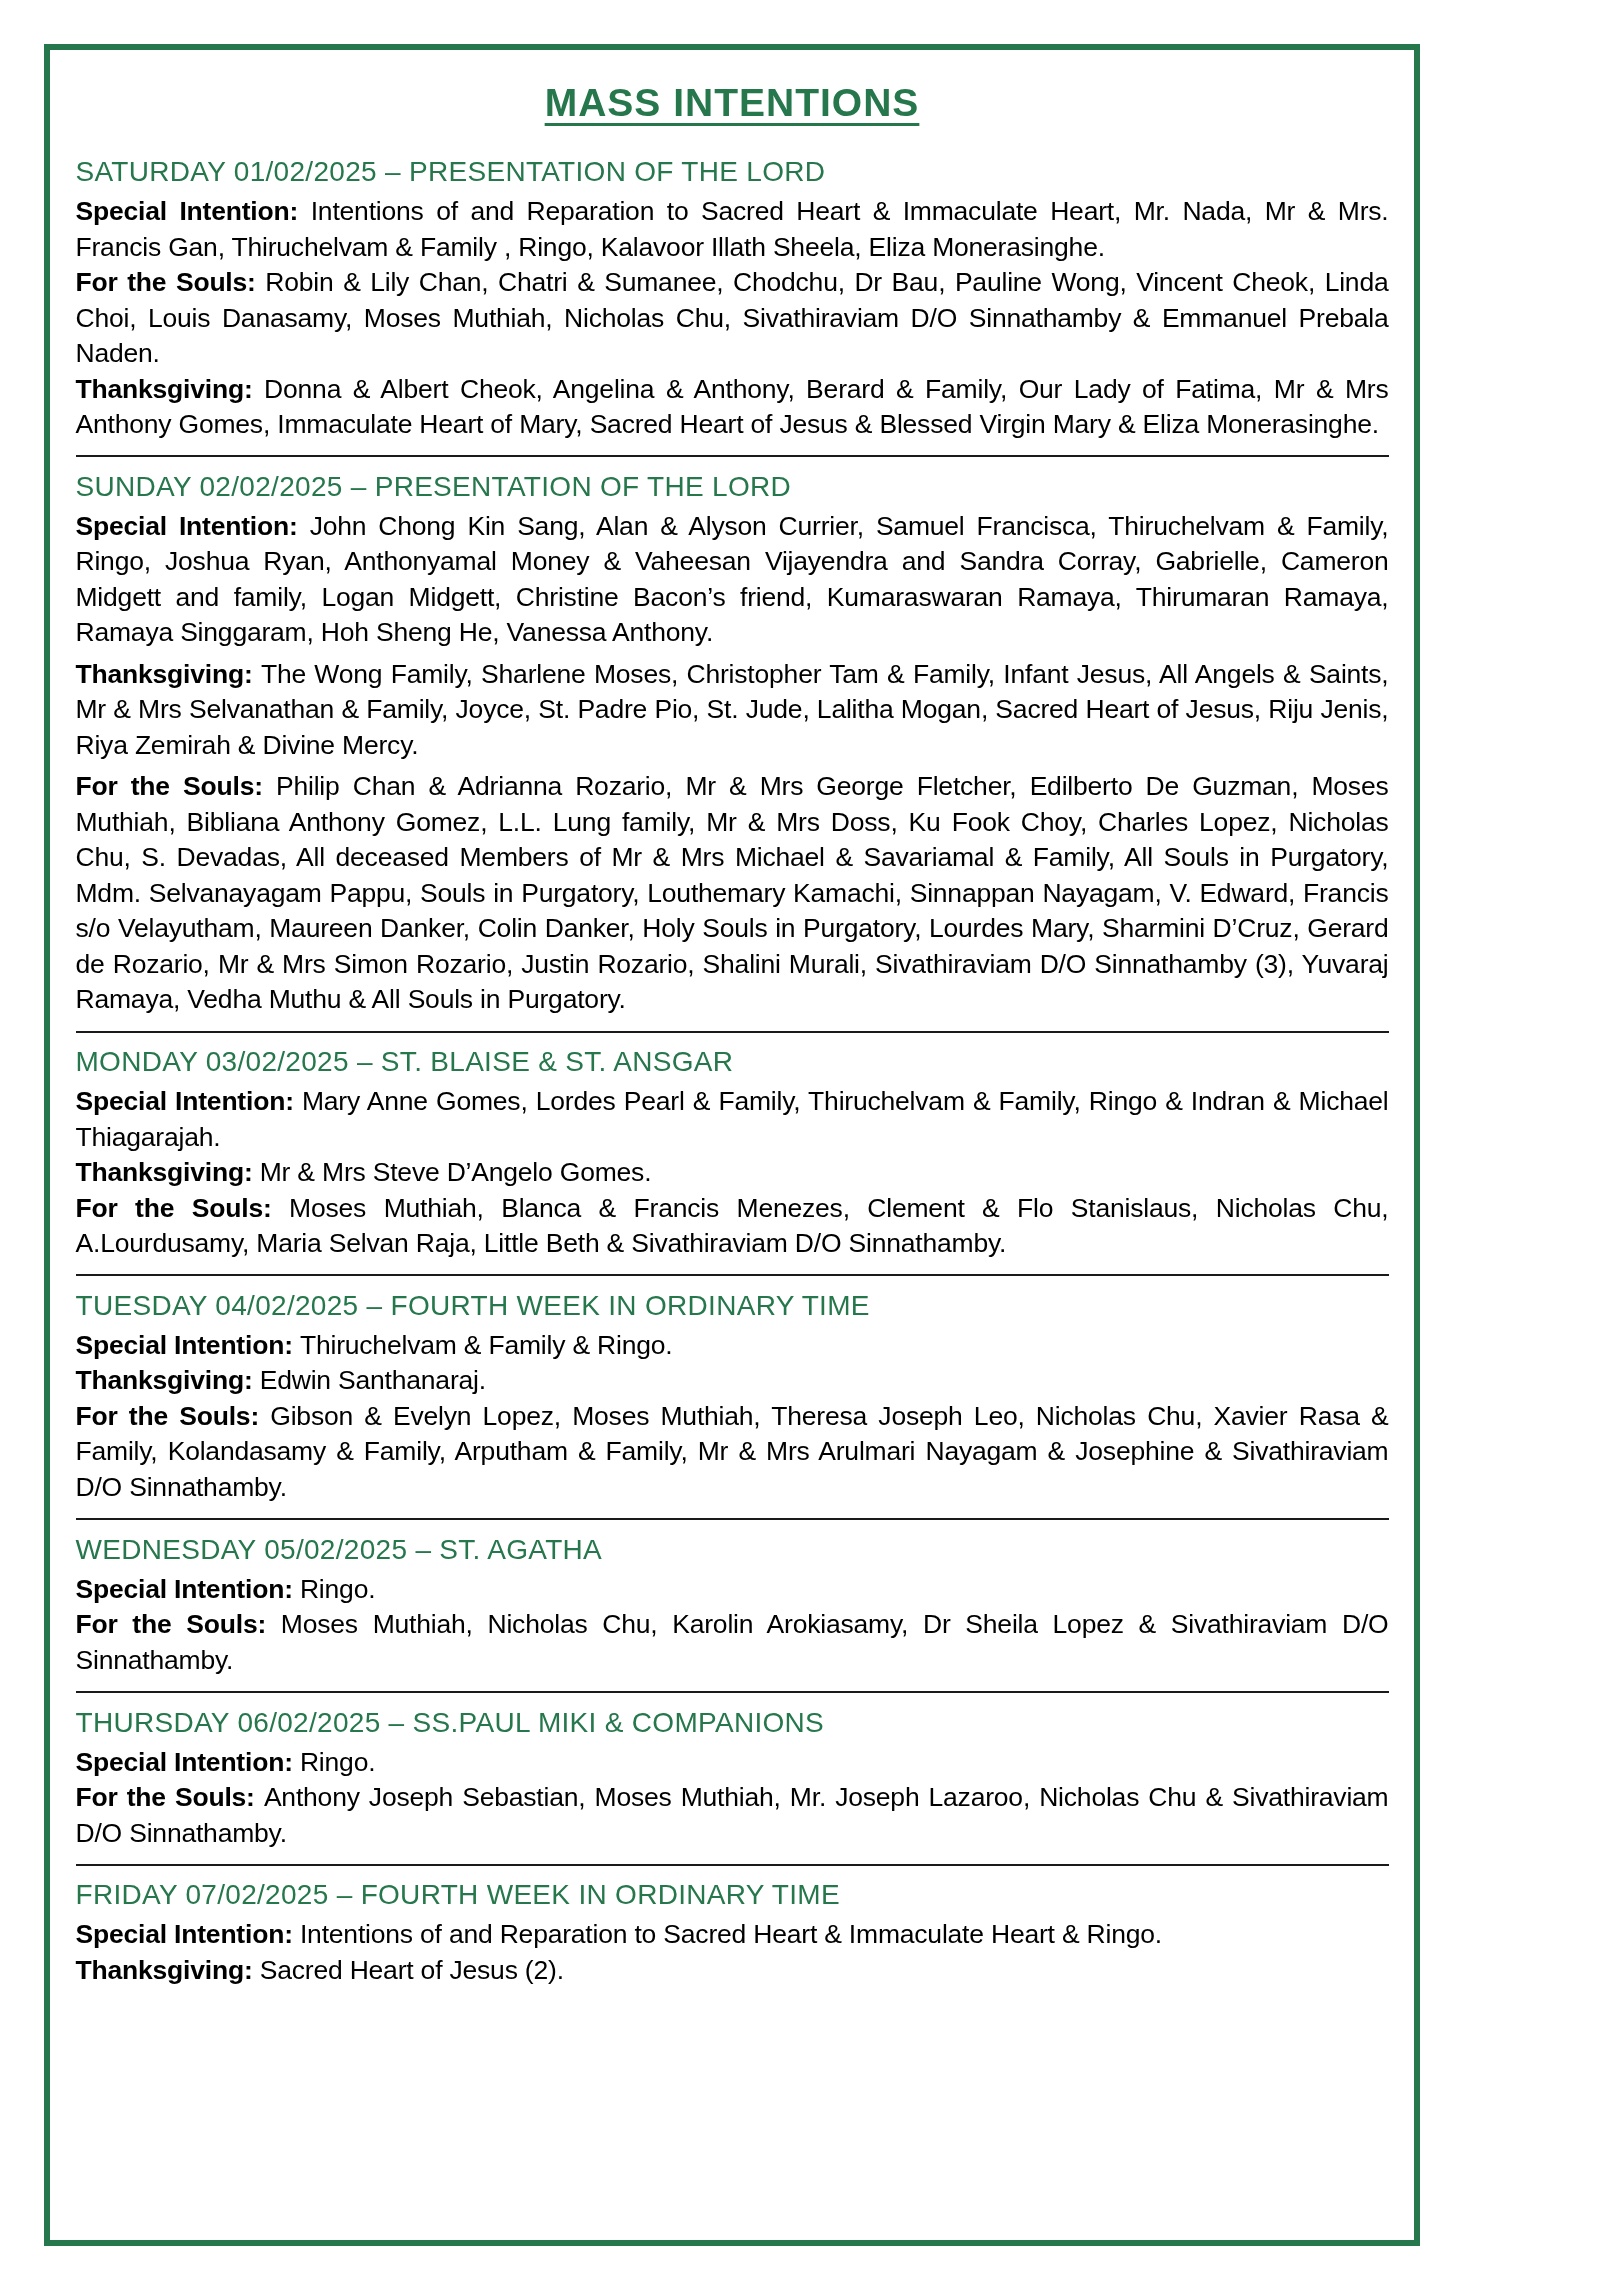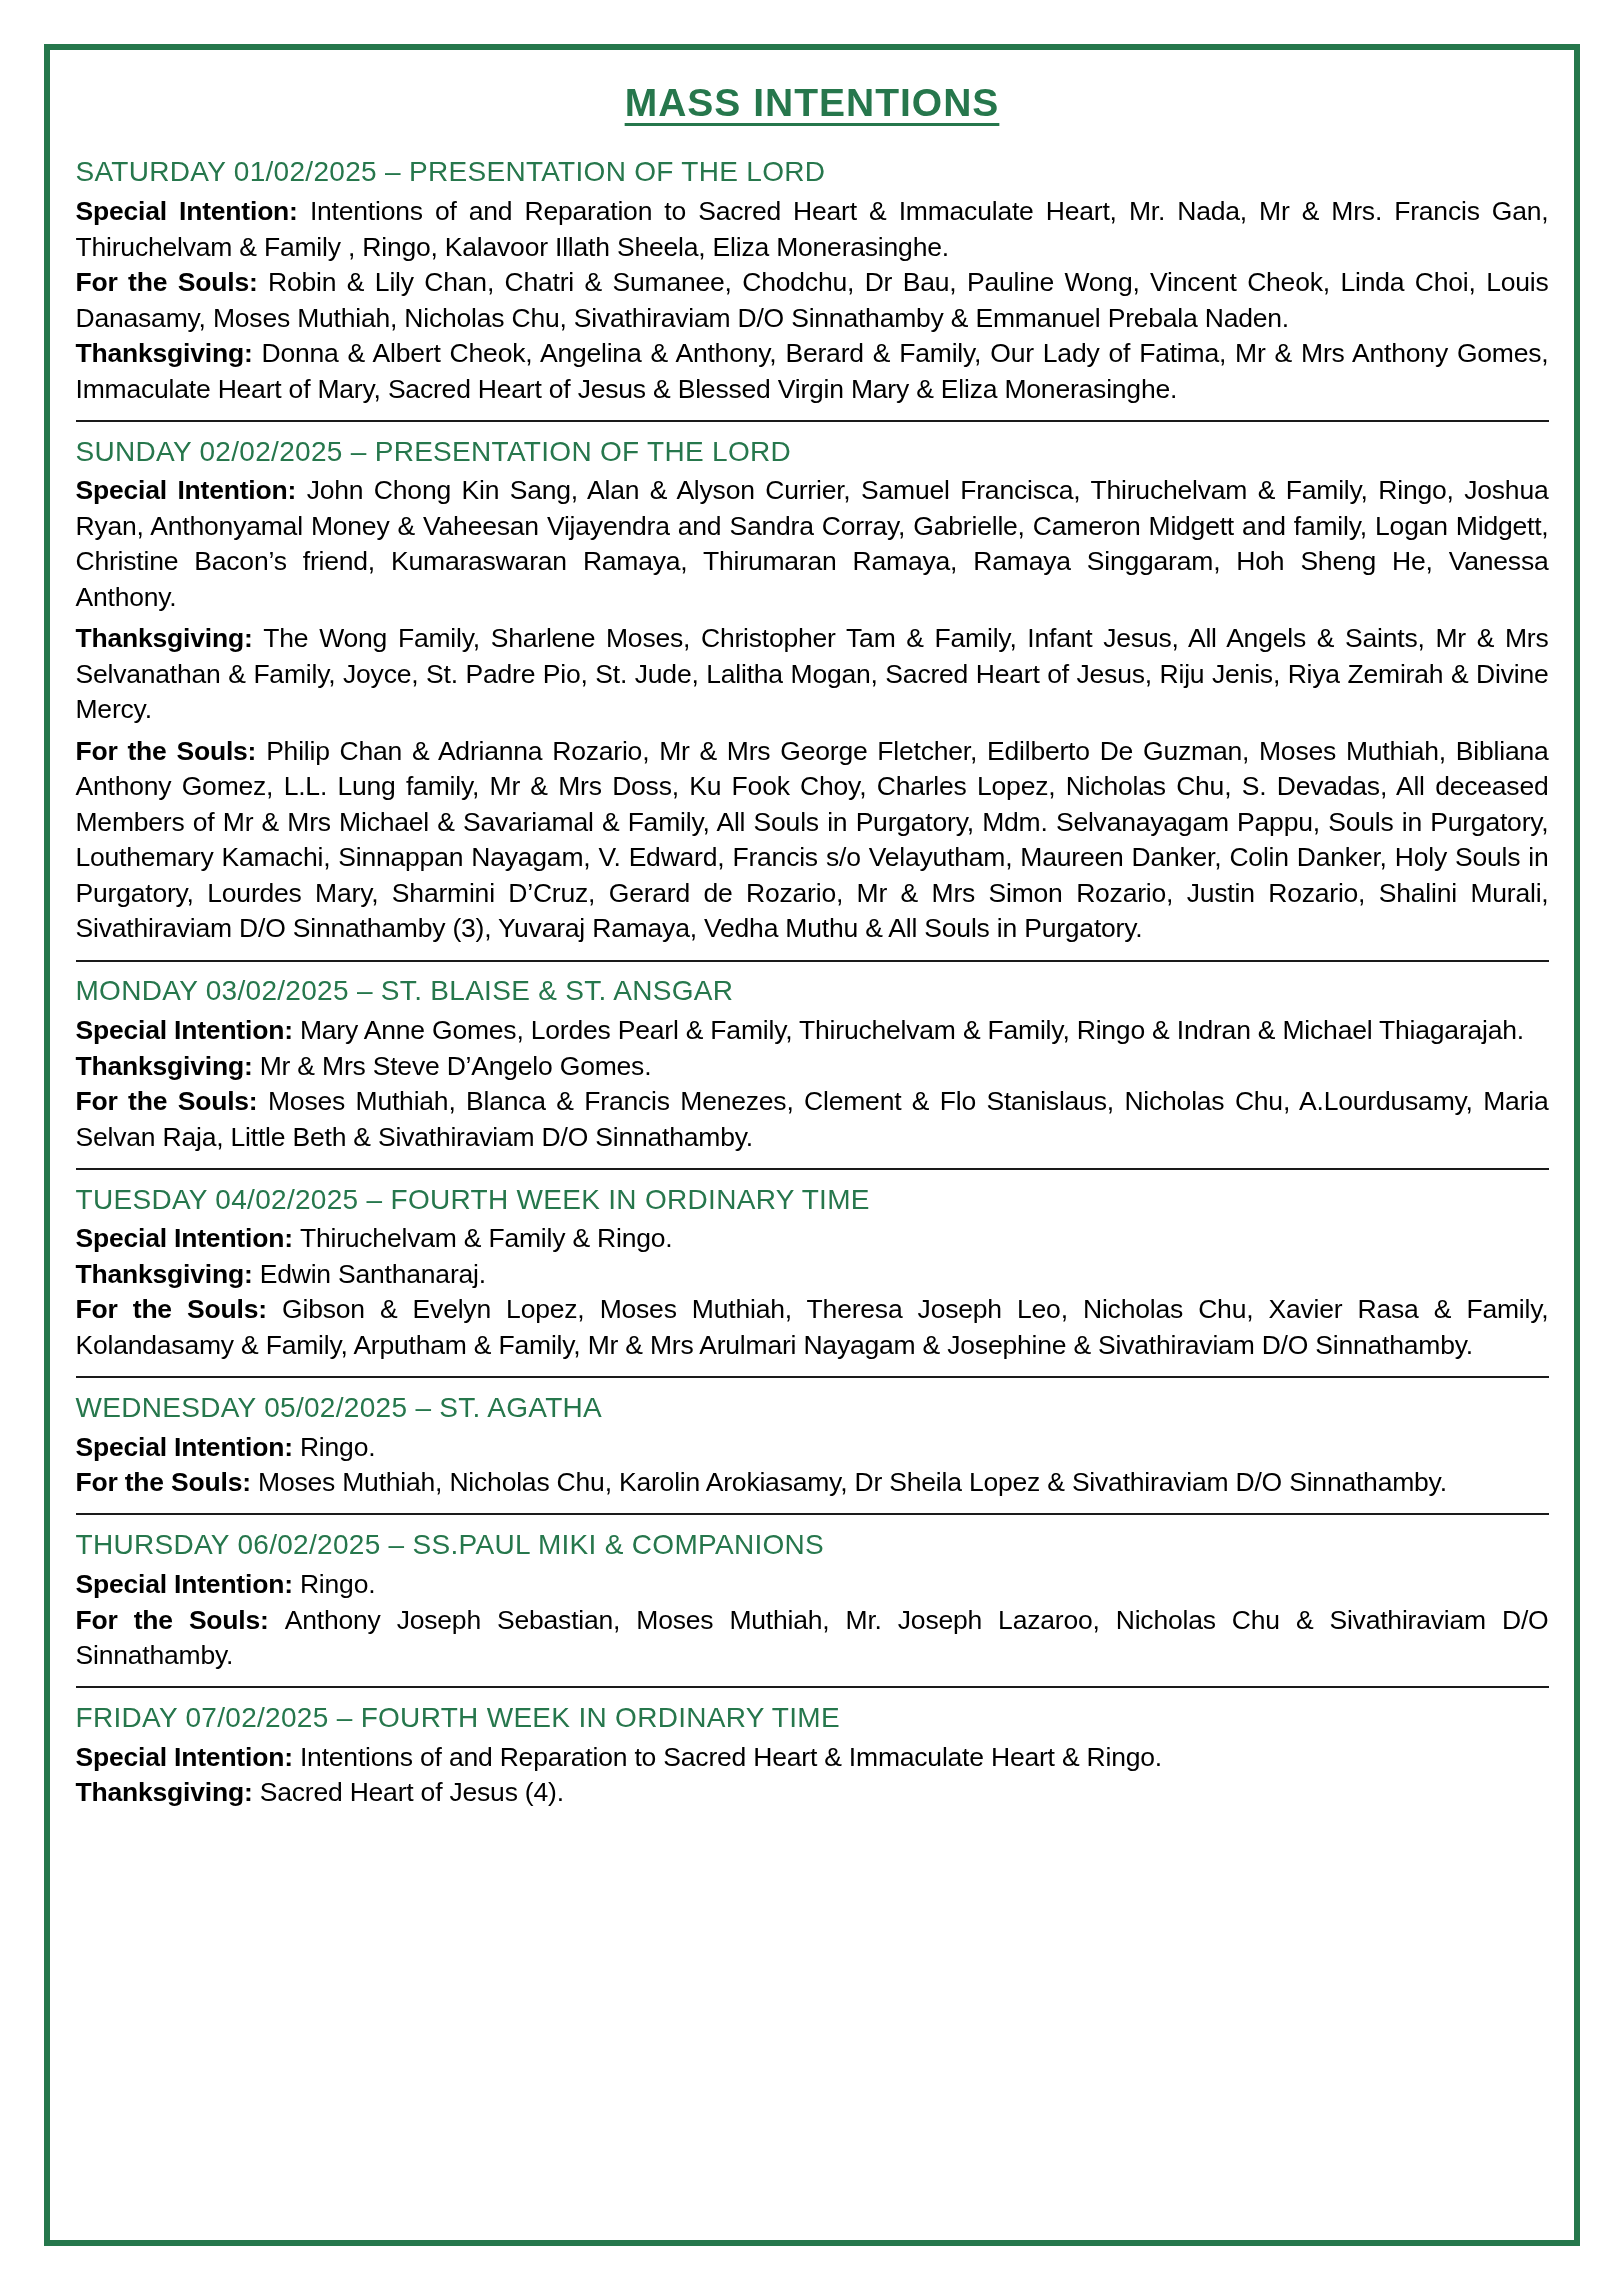--- a/index.html
+++ b/index.html
@@ -7,21 +7,21 @@
   html,body { margin:0; padding:0; }
   body {
     width:1621px; height:2293px;
     background:#ffffff;
     font-family:"Liberation Sans", sans-serif;
     position:relative;
   }
   .page-frame {
     position:absolute;
     left:44px; top:44px;
-    width:1536px; height:2202px;
+    width:1376px; height:2202px;
     border:6.9px solid var(--accent);
     padding:7.8px 25.5px 17.6px 25.5px;
     overflow:hidden;
   }
   .title {
     text-align:center;
     color:var(--accent);
     font-size:39px;
     font-weight:bold;
     letter-spacing:1px;
@@ -110,17 +110,17 @@
     <h2 class="day-heading">THURSDAY 06/02/2025 – SS.PAUL MIKI &amp; COMPANIONS</h2>
     <p class="para"><span class="plabel">Special Intention:</span><span class="ptext">Ringo.</span></p>
     <p class="para"><span class="plabel">For the Souls:</span><span class="ptext">Anthony Joseph Sebastian, Moses Muthiah, Mr. Joseph Lazaroo, Nicholas Chu &amp; Sivathiraviam D/O Sinnathamby.</span></p>
   </section>
 
   <hr class="divider">
 
   <section class="day-section">
     <h2 class="day-heading">FRIDAY 07/02/2025 – FOURTH WEEK IN ORDINARY TIME</h2>
     <p class="para"><span class="plabel">Special Intention:</span><span class="ptext">Intentions of and Reparation to Sacred Heart &amp; Immaculate Heart &amp; Ringo.</span></p>
-    <p class="para"><span class="plabel">Thanksgiving:</span><span class="ptext">Sacred Heart of Jesus (4).</span></p>
+    <p class="para"><span class="plabel">Thanksgiving:</span><span class="ptext">Sacred Heart of Jesus (2).</span></p>
   </section>
 
 </div>
 
 
 </body></html>

